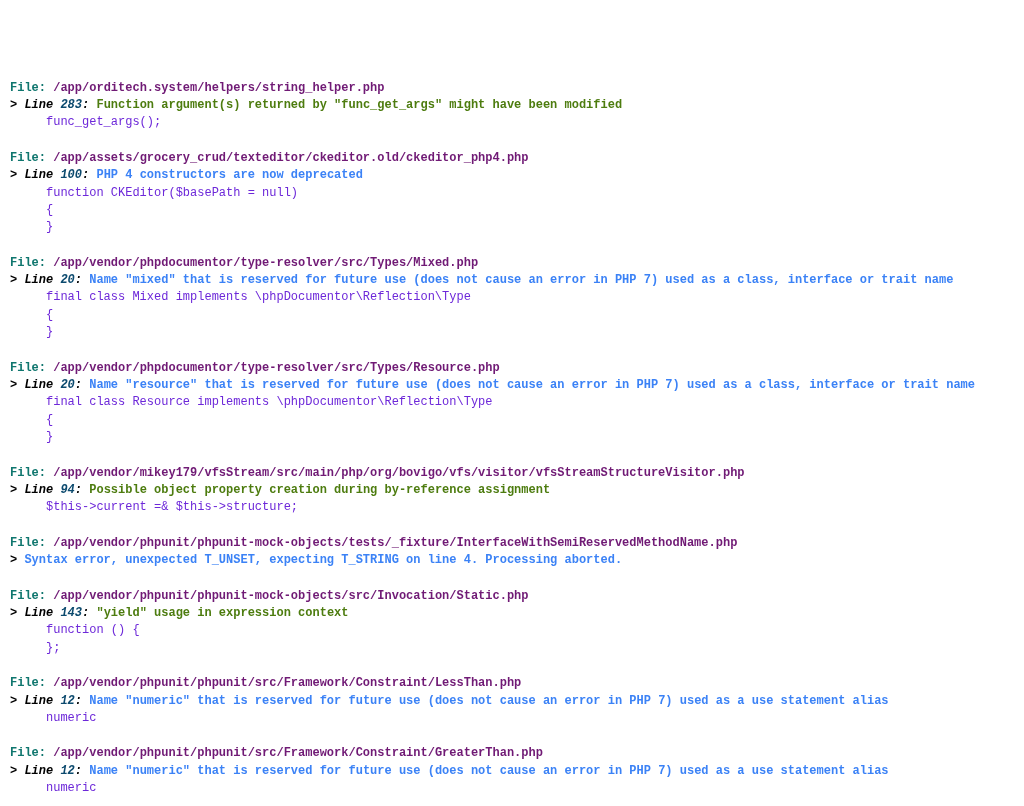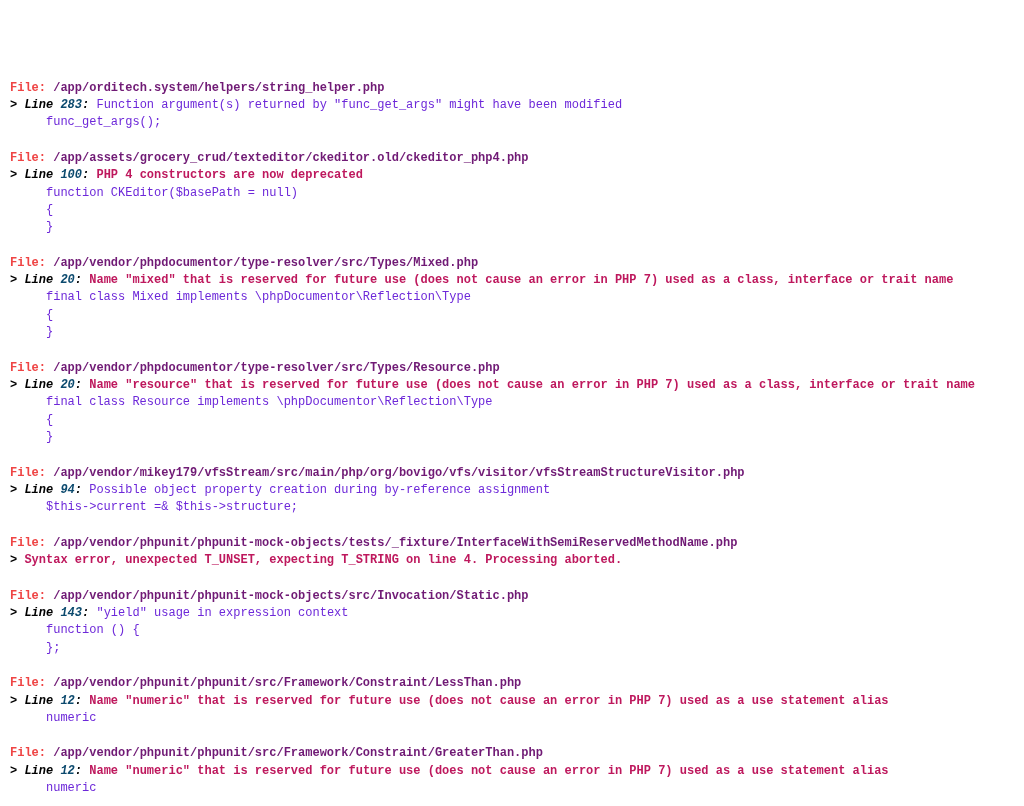--- a/index.html
+++ b/index.html
@@ -4,27 +4,27 @@
 <style>
   body {
     font-family: "Menlo", "Consolas", "Courier New", monospace;
     font-size: 12px;
     line-height: 1.45;
     color: #000;
     background: #fff;
     margin: 10px;
     white-space: pre;
   }
-  .file-label { color: #ef4444; font-weight: bold; }
+  .file-label { color: #0f766e; font-weight: bold; }
   .file-path  { color: #701a75; font-weight: bold; }   
   .angle      { color: #000; font-weight: bold; }
   .line-label { color: #000; font-weight: bold; font-style: italic; }
   .line-num   { color: #0c4a6e; font-weight: bold; font-style: italic; }
-  .msg-warn   { color: #6d28d9; font-weight: normal; }    
-  .msg-err    { color: #be185d; font-weight: bold; }    
+  .msg-warn   { color: #4d7c0f; font-weight: bold; }    
+  .msg-err    { color: #3b82f6; font-weight: bold; }    
   .code       { color: #6d28d9; }
   .entry      { display: block; margin: 0; }
   .block      { display: block; margin-bottom: 18px; }
 </style>
 </head>
 <body>
 
 
 
 <div id="report"><div class="block"><div class="entry"><span class="file-label">File: </span><span class="file-path">/app/orditech.system/helpers/string_helper.php</span></div><div class="entry"><span class="angle">&gt;</span><span class="line-label"> Line </span><span class="line-num">283</span><span class="line-label">: </span><span class="msg-warn">Function argument(s) returned by "func_get_args" might have been modified</span></div><div class="entry code">     func_get_args();</div></div><div class="block"><div class="entry"><span class="file-label">File: </span><span class="file-path">/app/assets/grocery_crud/texteditor/ckeditor.old/ckeditor_php4.php</span></div><div class="entry"><span class="angle">&gt;</span><span class="line-label"> Line </span><span class="line-num">100</span><span class="line-label">: </span><span class="msg-err">PHP 4 constructors are now deprecated</span></div><div class="entry code">     function CKEditor($basePath = null)</div><div class="entry code">     {</div><div class="entry code">     }</div></div><div class="block"><div class="entry"><span class="file-label">File: </span><span class="file-path">/app/vendor/phpdocumentor/type-resolver/src/Types/Mixed.php</span></div><div class="entry"><span class="angle">&gt;</span><span class="line-label"> Line </span><span class="line-num">20</span><span class="line-label">: </span><span class="msg-err">Name "mixed" that is reserved for future use (does not cause an error in PHP 7) used as a class, interface or trait name</span></div><div class="entry code">     final class Mixed implements \phpDocumentor\Reflection\Type</div><div class="entry code">     {</div><div class="entry code">     }</div></div><div class="block"><div class="entry"><span class="file-label">File: </span><span class="file-path">/app/vendor/phpdocumentor/type-resolver/src/Types/Resource.php</span></div><div class="entry"><span class="angle">&gt;</span><span class="line-label"> Line </span><span class="line-num">20</span><span class="line-label">: </span><span class="msg-err">Name "resource" that is reserved for future use (does not cause an error in PHP 7) used as a class, interface or trait name</span></div><div class="entry code">     final class Resource implements \phpDocumentor\Reflection\Type</div><div class="entry code">     {</div><div class="entry code">     }</div></div><div class="block"><div class="entry"><span class="file-label">File: </span><span class="file-path">/app/vendor/mikey179/vfsStream/src/main/php/org/bovigo/vfs/visitor/vfsStreamStructureVisitor.php</span></div><div class="entry"><span class="angle">&gt;</span><span class="line-label"> Line </span><span class="line-num">94</span><span class="line-label">: </span><span class="msg-warn">Possible object property creation during by-reference assignment</span></div><div class="entry code">     $this-&gt;current =&amp; $this-&gt;structure;</div></div><div class="block"><div class="entry"><span class="file-label">File: </span><span class="file-path">/app/vendor/phpunit/phpunit-mock-objects/tests/_fixture/InterfaceWithSemiReservedMethodName.php</span></div><div class="entry"><span class="angle">&gt;</span><span class="line-label"> </span><span class="msg-err">Syntax error, unexpected T_UNSET, expecting T_STRING on line 4. Processing aborted.</span></div></div><div class="block"><div class="entry"><span class="file-label">File: </span><span class="file-path">/app/vendor/phpunit/phpunit-mock-objects/src/Invocation/Static.php</span></div><div class="entry"><span class="angle">&gt;</span><span class="line-label"> Line </span><span class="line-num">143</span><span class="line-label">: </span><span class="msg-warn">"yield" usage in expression context</span></div><div class="entry code">     function () {</div><div class="entry code">     };</div></div><div class="block"><div class="entry"><span class="file-label">File: </span><span class="file-path">/app/vendor/phpunit/phpunit/src/Framework/Constraint/LessThan.php</span></div><div class="entry"><span class="angle">&gt;</span><span class="line-label"> Line </span><span class="line-num">12</span><span class="line-label">: </span><span class="msg-err">Name "numeric" that is reserved for future use (does not cause an error in PHP 7) used as a use statement alias</span></div><div class="entry code">     numeric</div></div><div class="block"><div class="entry"><span class="file-label">File: </span><span class="file-path">/app/vendor/phpunit/phpunit/src/Framework/Constraint/GreaterThan.php</span></div><div class="entry"><span class="angle">&gt;</span><span class="line-label"> Line </span><span class="line-num">12</span><span class="line-label">: </span><span class="msg-err">Name "numeric" that is reserved for future use (does not cause an error in PHP 7) used as a use statement alias</span></div><div class="entry code">     numeric</div></div></div>

